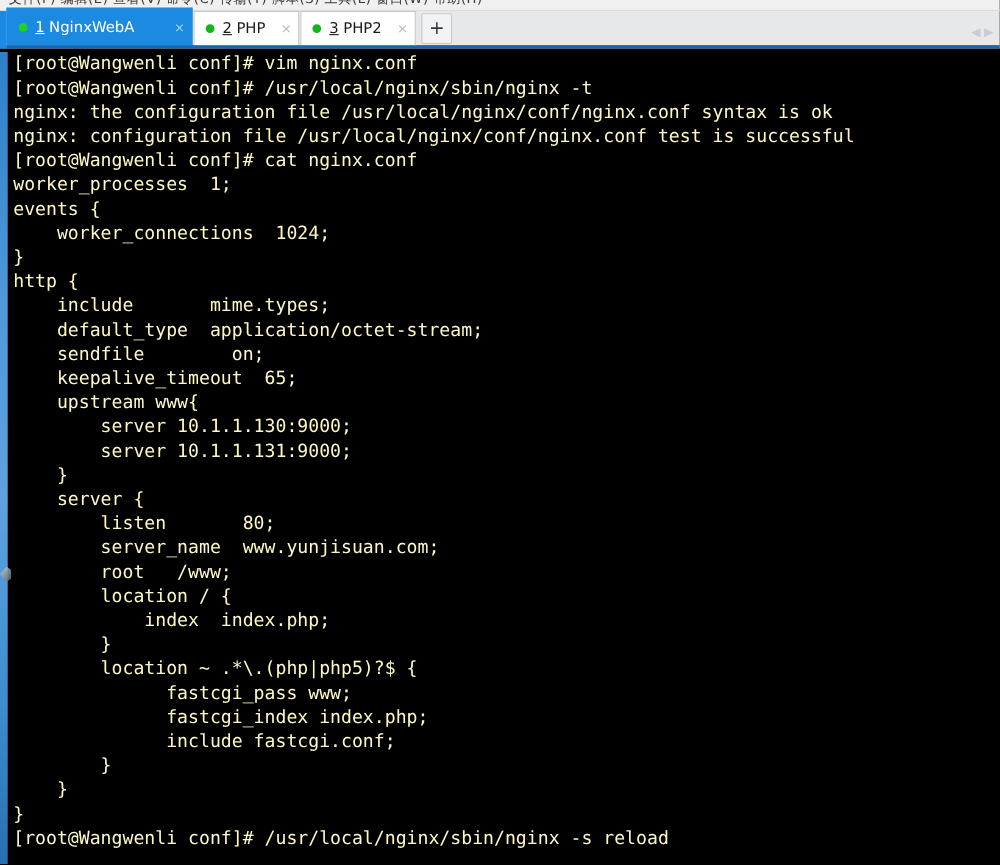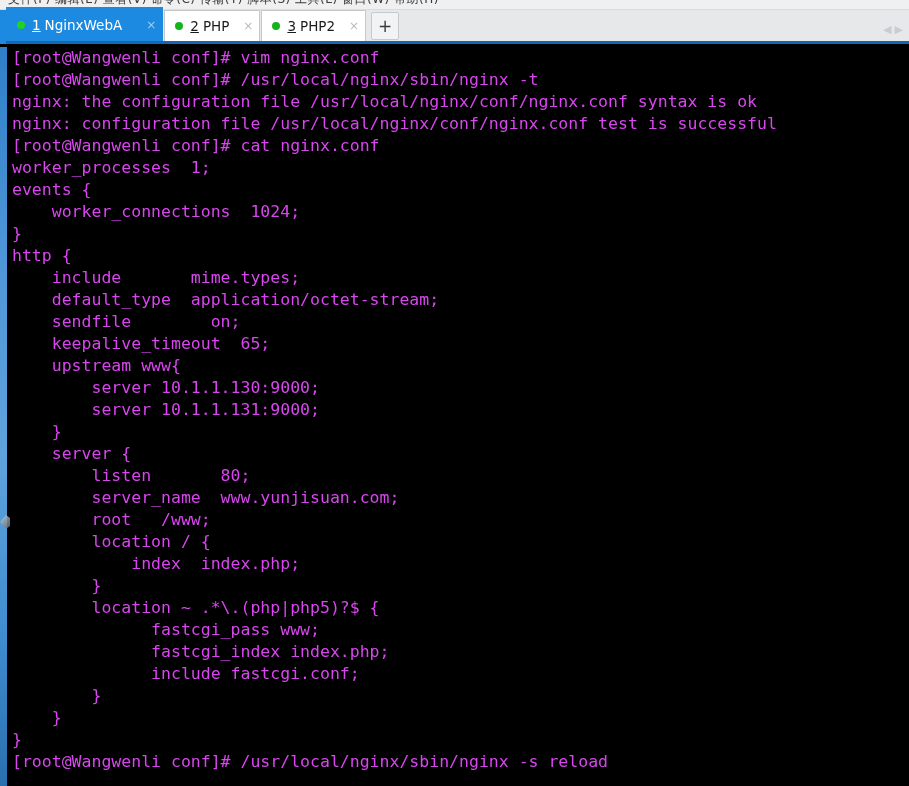--- a/index.html
+++ b/index.html
@@ -93,21 +93,21 @@
     margin-right: 7px;
     flex: 0 0 auto;
   }
   .tab.active .tab-dot { background: #20d321; }
 
   .tab-num {
     text-decoration: underline;
     margin-right: 4px;
   }
   .tab-label { margin-right: 14px; }
-  .tab.active .tab-label { margin-right: 24px; }
+  .tab.active .tab-label { margin-right: 36px; }
 
   .tab-close {
     font-size: 12px;
     line-height: 1;
     color: #b9bcbf;
     margin-left: auto;
     cursor: pointer;
   }
   .tab.active .tab-close { color: #9fd1f4; }
 
@@ -175,21 +175,21 @@
   }
 
   .term-lines {
     position: absolute;
     left: 12px;
     top: 0;
     width: 897px;
     font-family: "DejaVu Sans Mono", "Liberation Mono", monospace;
     font-size: 16.5px;
     line-height: 22px;
-    color: #d946ef;
+    color: #fef9c3;
     white-space: pre;
     letter-spacing: 0px;
   }
   .term-lines .line {
     height: 22px;
     white-space: pre;
   }
 </style>
 </head>
 <body>

